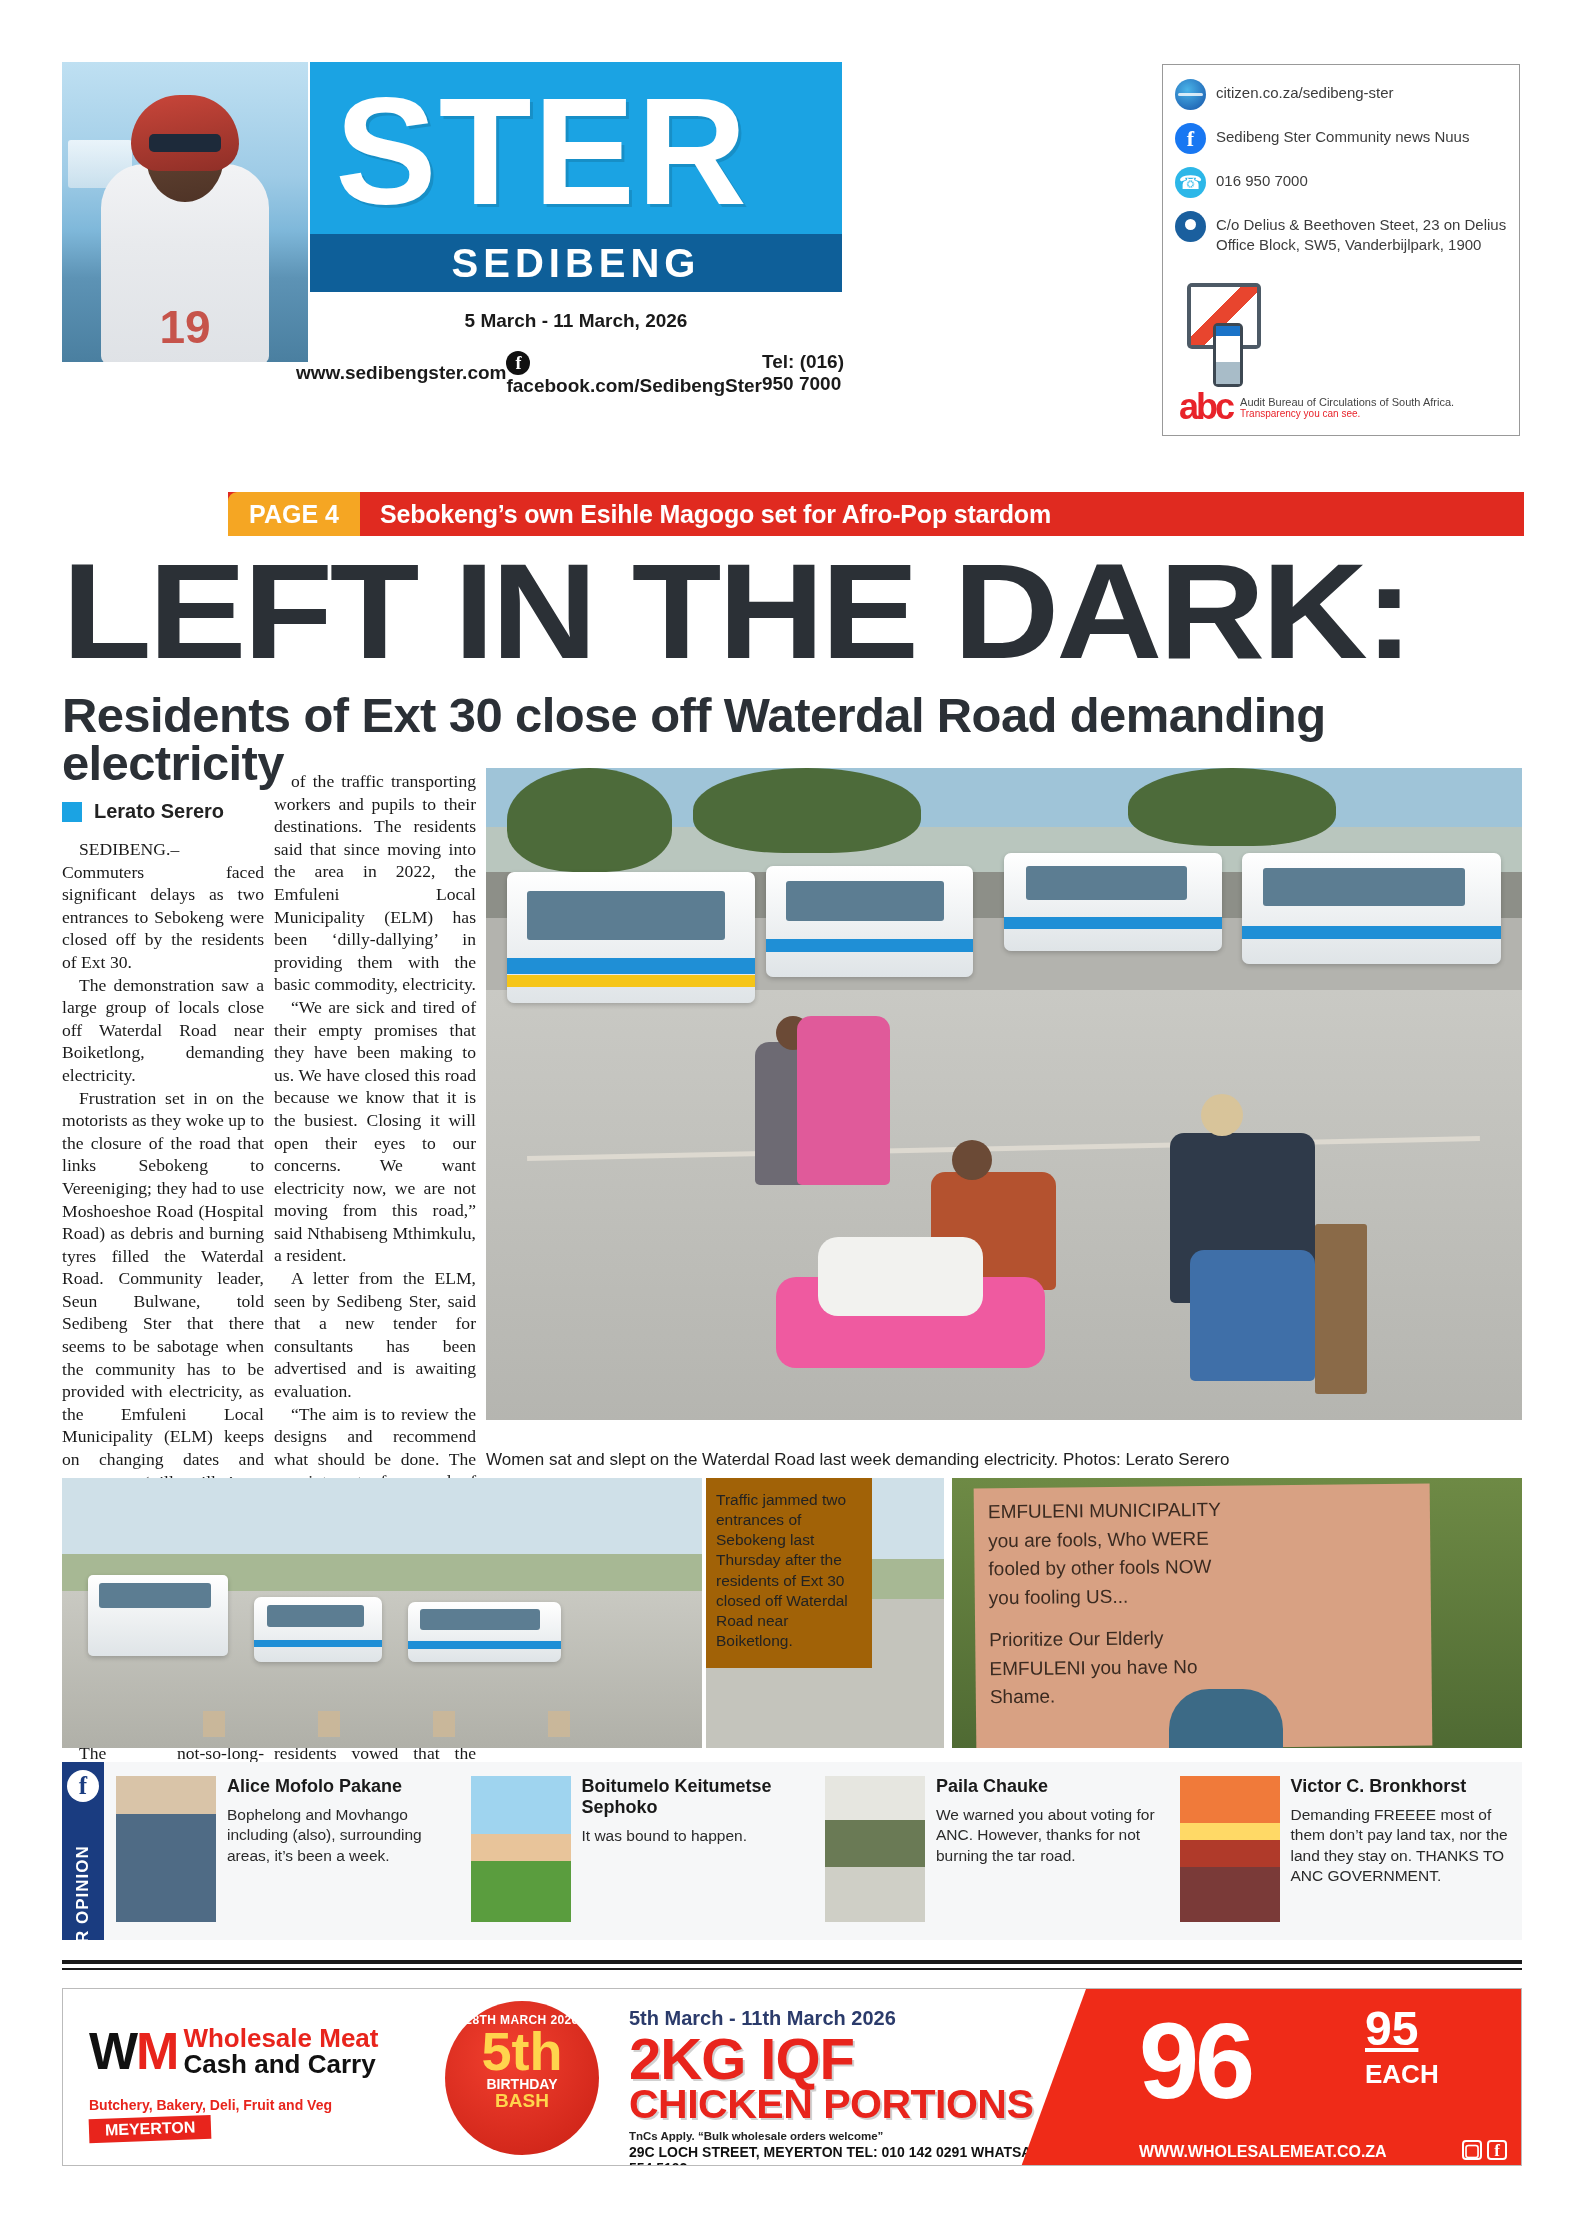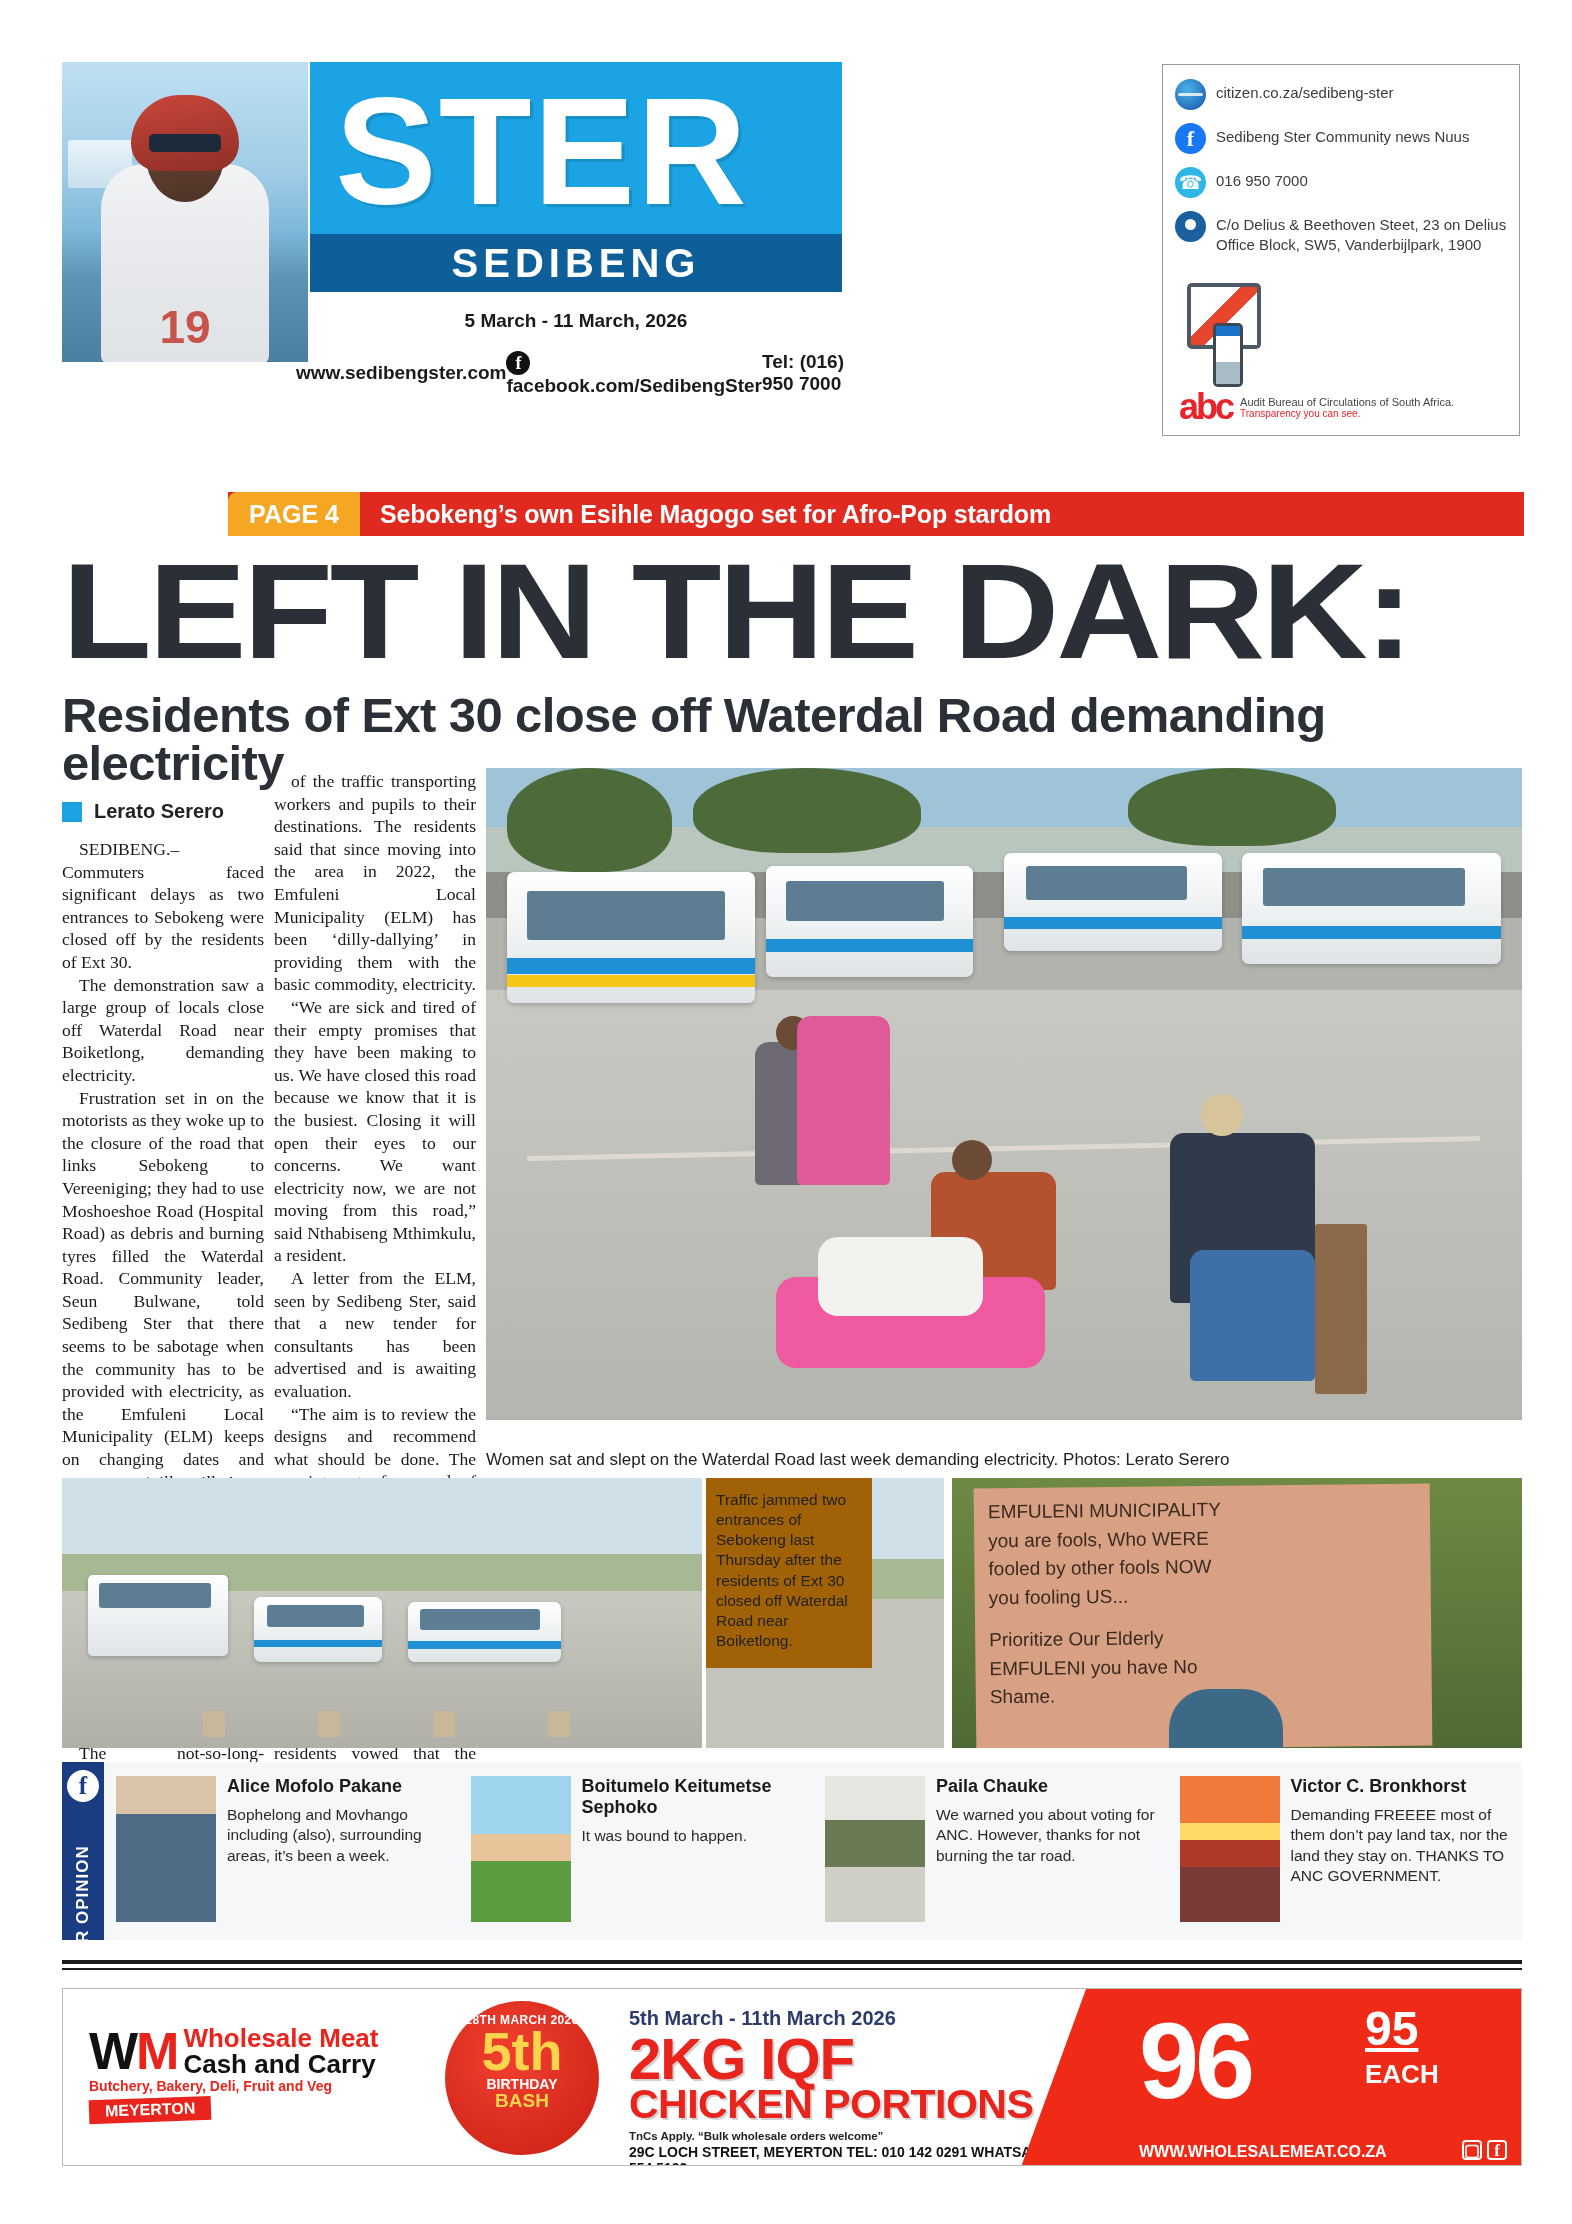--- a/index.html
+++ b/index.html
@@ -286,21 +286,21 @@
     border:1px solid #bbb; background:#fff; overflow:hidden;
   }
   .ad-wm { position:absolute; left:26px; top:36px; width:320px; }
   .wm-line1 { display:flex; align-items:center; }
   .wm-w { font-size:52px; font-weight:bold; color:#111; line-height:.9;
     letter-spacing:-2px; }
   .wm-m { font-size:52px; font-weight:bold; color:#e8241c; line-height:.9;
     letter-spacing:-2px; margin-right:6px; }
   .wm-t1 { font-size:26px; font-weight:bold; color:#e8241c; line-height:1; }
   .wm-t2 { font-size:26px; font-weight:bold; color:#111; line-height:1; }
-  .wm-t3 { font-size:14px; font-weight:bold; color:#e8241c; margin-top:1px; }
+  .wm-t3 { font-size:14px; font-weight:bold; color:#e8241c; margin-top:20px; }
   .wm-t4 { display:inline-block; margin-top:4px; padding:3px 16px;
     background:#e8241c; color:#fff; font-weight:bold; font-size:16px;
     transform:rotate(-2deg); }
 
   .ad-badge {
     position:absolute; left:382px; top:12px; width:154px; height:154px;
     border-radius:50%; background:radial-gradient(circle at 42% 36%, #f2402f, #c81f14);
     color:#fff; text-align:center;
   }
   .badge-top { font-size:12px; font-weight:bold; padding-top:12px; letter-spacing:.4px; }

